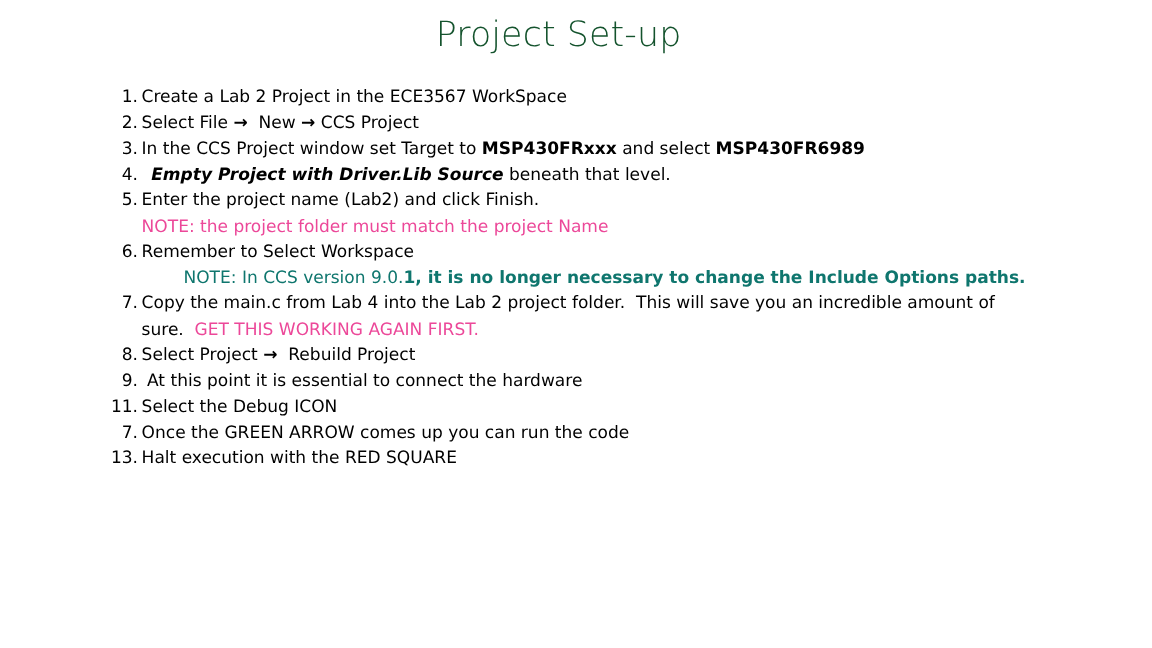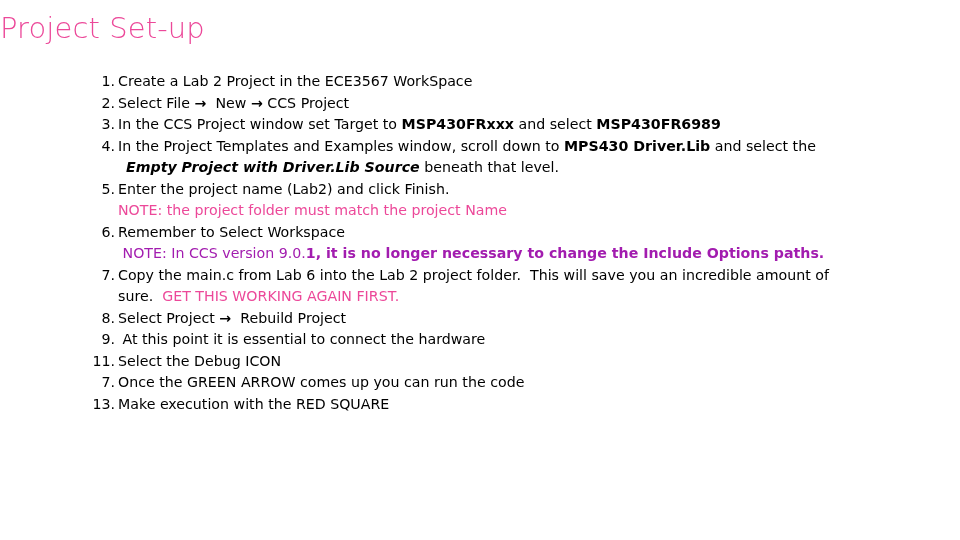--- a/index.html
+++ b/index.html
@@ -17,24 +17,24 @@
   .slide {
     position: absolute;
     inset: 0;
     background: #FFFFFF;
   }
   .slide-title {
     position: absolute;
     left: 0;
     top: 12px;
     width: 931px;
-    text-align: left;
+    text-align: center;
     font-size: 29px;
     font-weight: 300;
-    color: #ec4899;
+    color: #14532d;
     letter-spacing: 0.1px;
     line-height: 1.15;
     white-space: nowrap;
   }
   .body-block {
     position: absolute;
     left: 85px;
     top: 71px;
     width: 800px;
   }
@@ -56,21 +56,21 @@
   .step-body {
     flex: 1 1 auto;
     padding-left: 0px;
   }
   .step-line {
     white-space: pre-wrap;
   }
   b, .b { font-weight: bold; }
   .bi { font-weight: bold; font-style: italic; margin-left: 8px; }
   .note-navy { color: #ec4899; }
-  .note-blue { color: #a21caf; }
+  .note-blue { color: #0f766e; text-align: center; }
   .arrow {
     font-weight: bold;
     font-family: "DejaVu Sans", "Liberation Sans", sans-serif;
   }
 </style>
 </head>
 <body>
 
 <div class="slide">
 
@@ -95,21 +95,20 @@
     <div class="step">
       <div class="step-num">3.</div>
       <div class="step-body">
         <div class="step-line"><span>In the CCS Project window set Target to </span><span class="b">MSP430FRxxx</span><span> and select </span><span class="b">MSP430FR6989</span></div>
       </div>
     </div>
 
     <div class="step">
       <div class="step-num">4.</div>
       <div class="step-body">
-        <div class="step-line"><span>In the Project Templates and Examples window, scroll down to </span><span class="b">MPS430 Driver.Lib</span><span> and select the</span></div>
         <div class="step-line"><span class="bi">Empty Project with Driver.Lib Source</span><span> beneath that level.</span></div>
       </div>
     </div>
 
     <div class="step">
       <div class="step-num">5.</div>
       <div class="step-body">
         <div class="step-line">Enter the project name (Lab2) and click Finish.</div>
         <div class="step-line note-navy">NOTE: the project folder must match the project Name</div>
       </div>
@@ -119,21 +118,21 @@
       <div class="step-num">6.</div>
       <div class="step-body">
         <div class="step-line">Remember to Select Workspace</div>
         <div class="step-line note-blue"><span> NOTE: In CCS version 9.0.</span><span class="b">1, it is no longer necessary to change the Include Options paths.</span></div>
       </div>
     </div>
 
     <div class="step">
       <div class="step-num">7.</div>
       <div class="step-body">
-        <div class="step-line">Copy the main.c from Lab 6 into the Lab 2 project folder.  This will save you an incredible amount of</div>
+        <div class="step-line">Copy the main.c from Lab 4 into the Lab 2 project folder.  This will save you an incredible amount of</div>
         <div class="step-line"><span>sure.  </span><span class="note-navy">GET THIS WORKING AGAIN FIRST.</span></div>
       </div>
     </div>
 
     <div class="step">
       <div class="step-num">8.</div>
       <div class="step-body">
         <div class="step-line"><span>Select Project </span><span class="arrow">→</span><span>  Rebuild Project</span></div>
       </div>
     </div>
@@ -156,18 +155,18 @@
     <div class="step">
       <div class="step-num">7.</div>
       <div class="step-body">
         <div class="step-line">Once the GREEN ARROW comes up you can run the code</div>
       </div>
     </div>
 
     <div class="step">
       <div class="step-num">13.</div>
       <div class="step-body">
-        <div class="step-line">Make execution with the RED SQUARE</div>
+        <div class="step-line">Halt execution with the RED SQUARE</div>
       </div>
     </div>
 
   </div>
 </div>
 
 </body></html>

